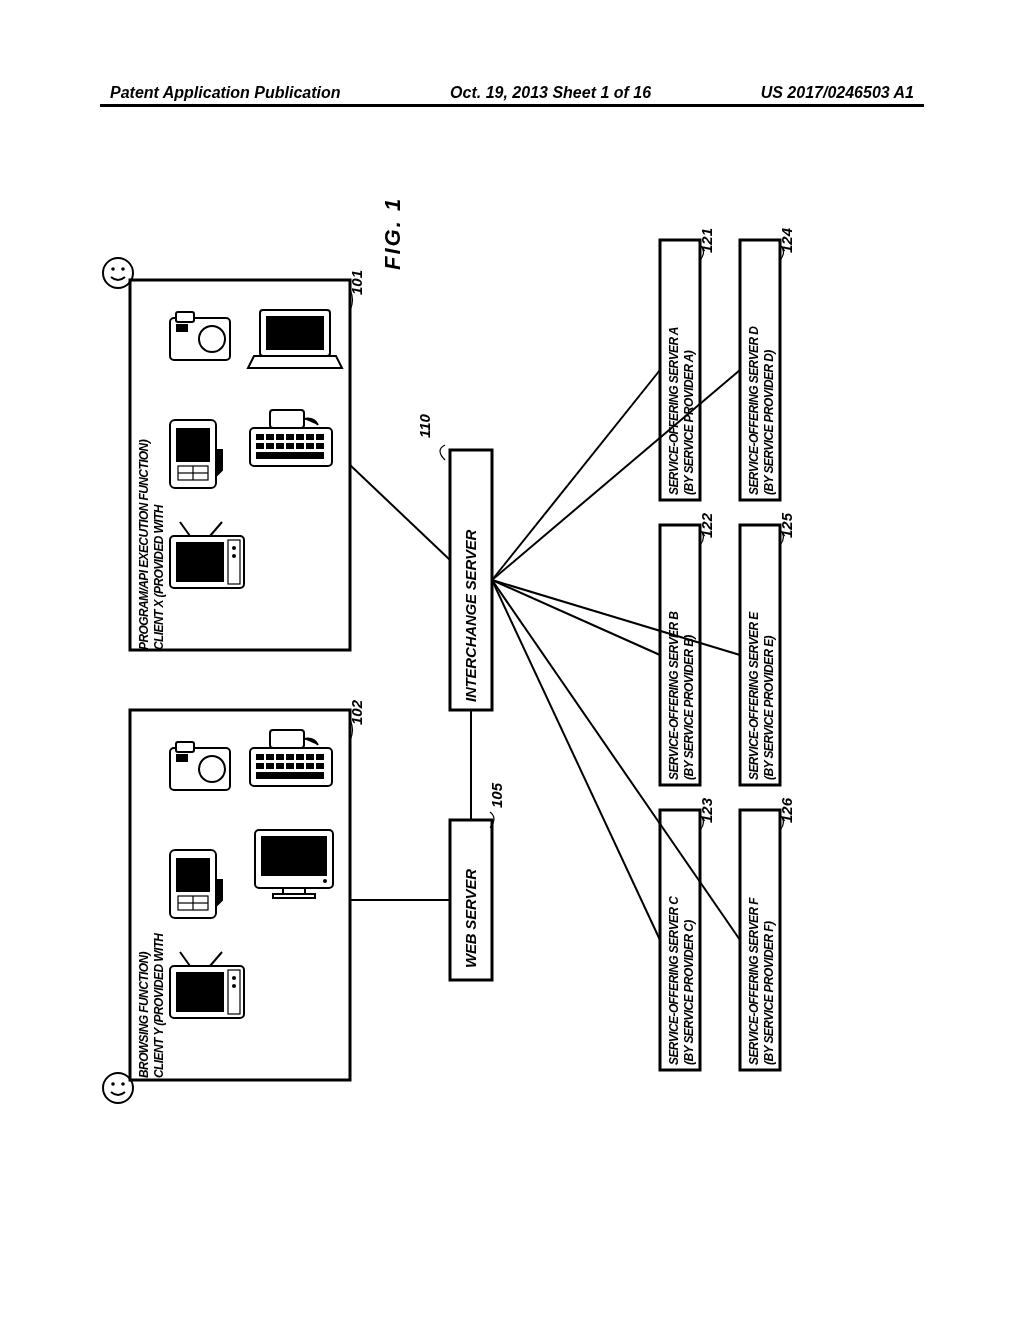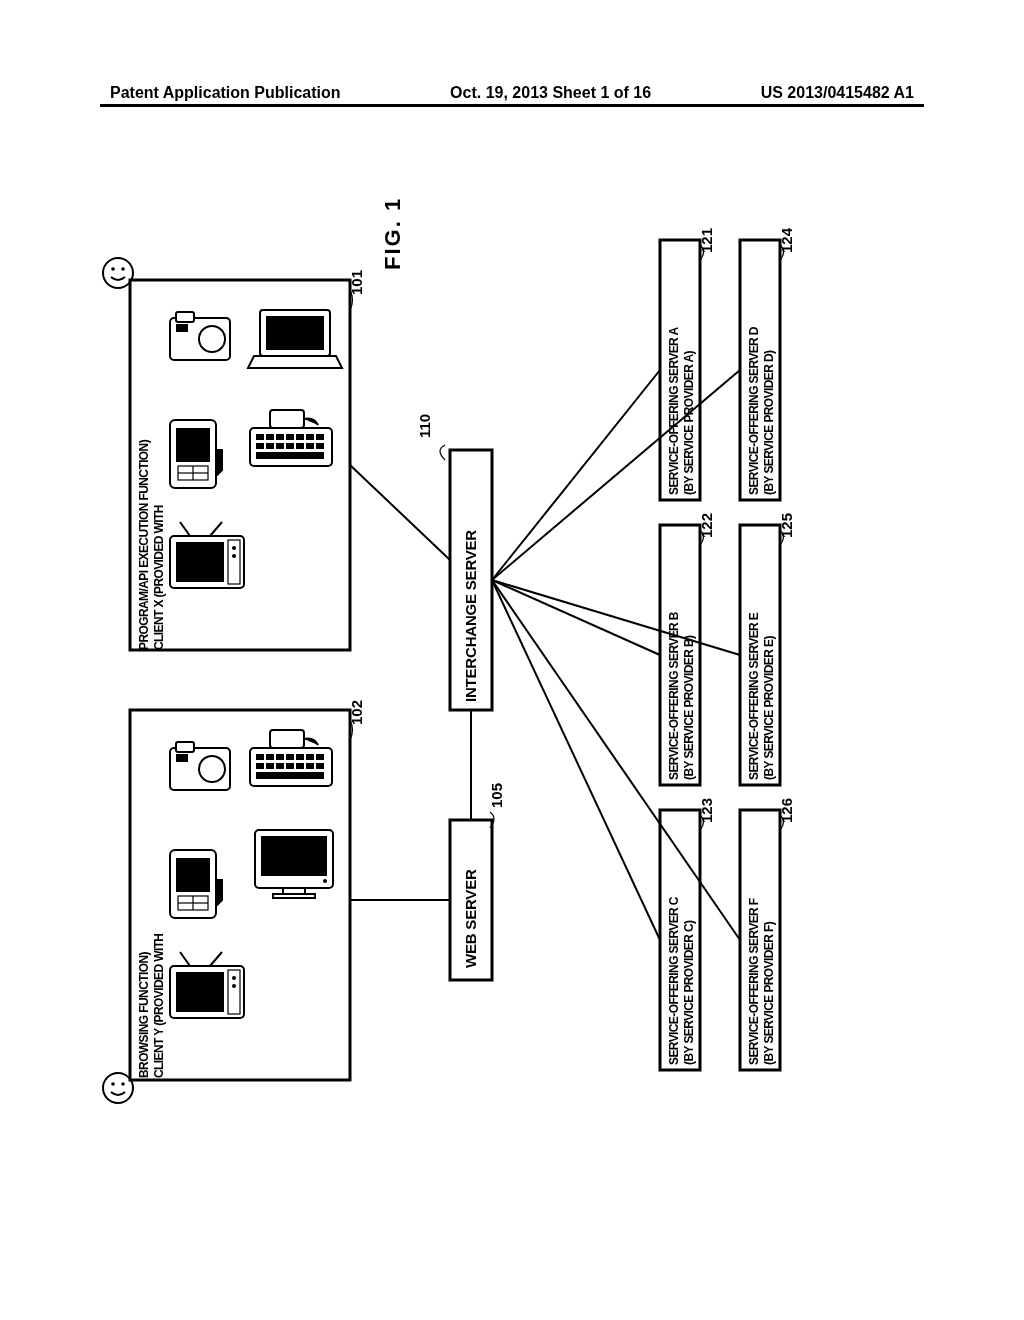--- a/index.html
+++ b/index.html
@@ -1,17 +1,17 @@
 <!DOCTYPE html>
 <html><head>
 <meta charset="utf-8">
 <style>
   * { box-sizing: border-box; margin: 0; padding: 0; }
   html, body { width: 1024px; height: 1320px; background: #fff; font-family: Arial, Helvetica, sans-serif; }
-  .page { position: relative; width: 1024px; height: 1304px; }
+  .page { position: relative; width: 1024px; height: 1304px; font-style: italic; }
   .hdr { position: absolute; top: 84px; left: 0; right: 0; display: flex; justify-content: space-between; font-weight: bold; font-size: 16px; padding: 0 110px; }
   .hdr-rule { position: absolute; top: 104px; left: 100px; right: 100px; height: 3px; background: #000; }
   .canvas { position: absolute; top: 130px; left: 100px; width: 824px; height: 1080px; }
   .canvas svg { width: 824px; height: 1080px; }
 
   .v-text { font-size: 15px; font-weight: bold; fill: #000; letter-spacing: -0.2px; }
   .s-text { font-size: 12px; font-weight: bold; fill: #000; letter-spacing: -0.6px; }
   .figlabel { font-size: 22px; font-weight: bold; letter-spacing: 2px; }
   .reflabel { font-size: 15px; font-weight: bold; }
   .boxb  { fill: #fff; stroke: #000; stroke-width: 3; }
@@ -21,21 +21,21 @@
   .device { stroke: #000; stroke-width: 2; }
   .smiley { fill: none; stroke: #000; stroke-width: 2; }
 </style>
 </head>
 <body>
 
 <div class="page">
   <div class="hdr">
     <span>Patent Application Publication</span>
     <span>Oct. 19, 2013  Sheet 1 of 16</span>
-    <span>US 2013/0415482 A1</span>
+    <span>US 2017/0246503 A1</span>
   </div>
   <div class="hdr-rule"></div>
 
   <div class="canvas">
     
     <svg viewBox="0 0 824 1080">
 
       <g transform="translate(300 140) rotate(-90)">
         <text class="figlabel">FIG. 1</text>
       </g>

